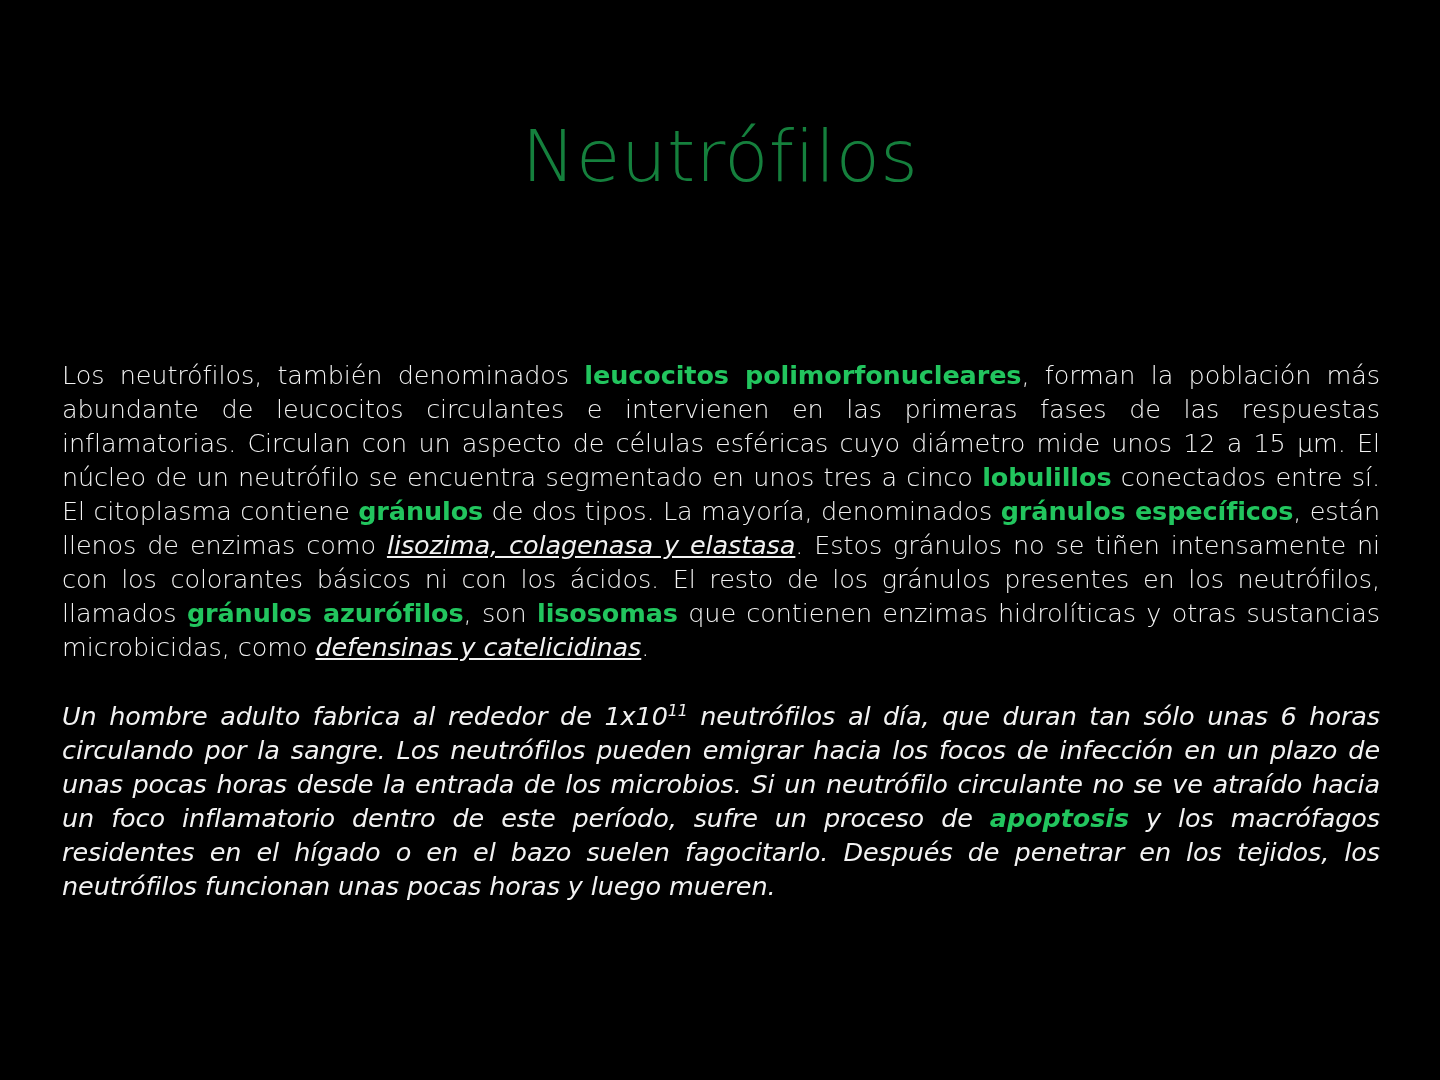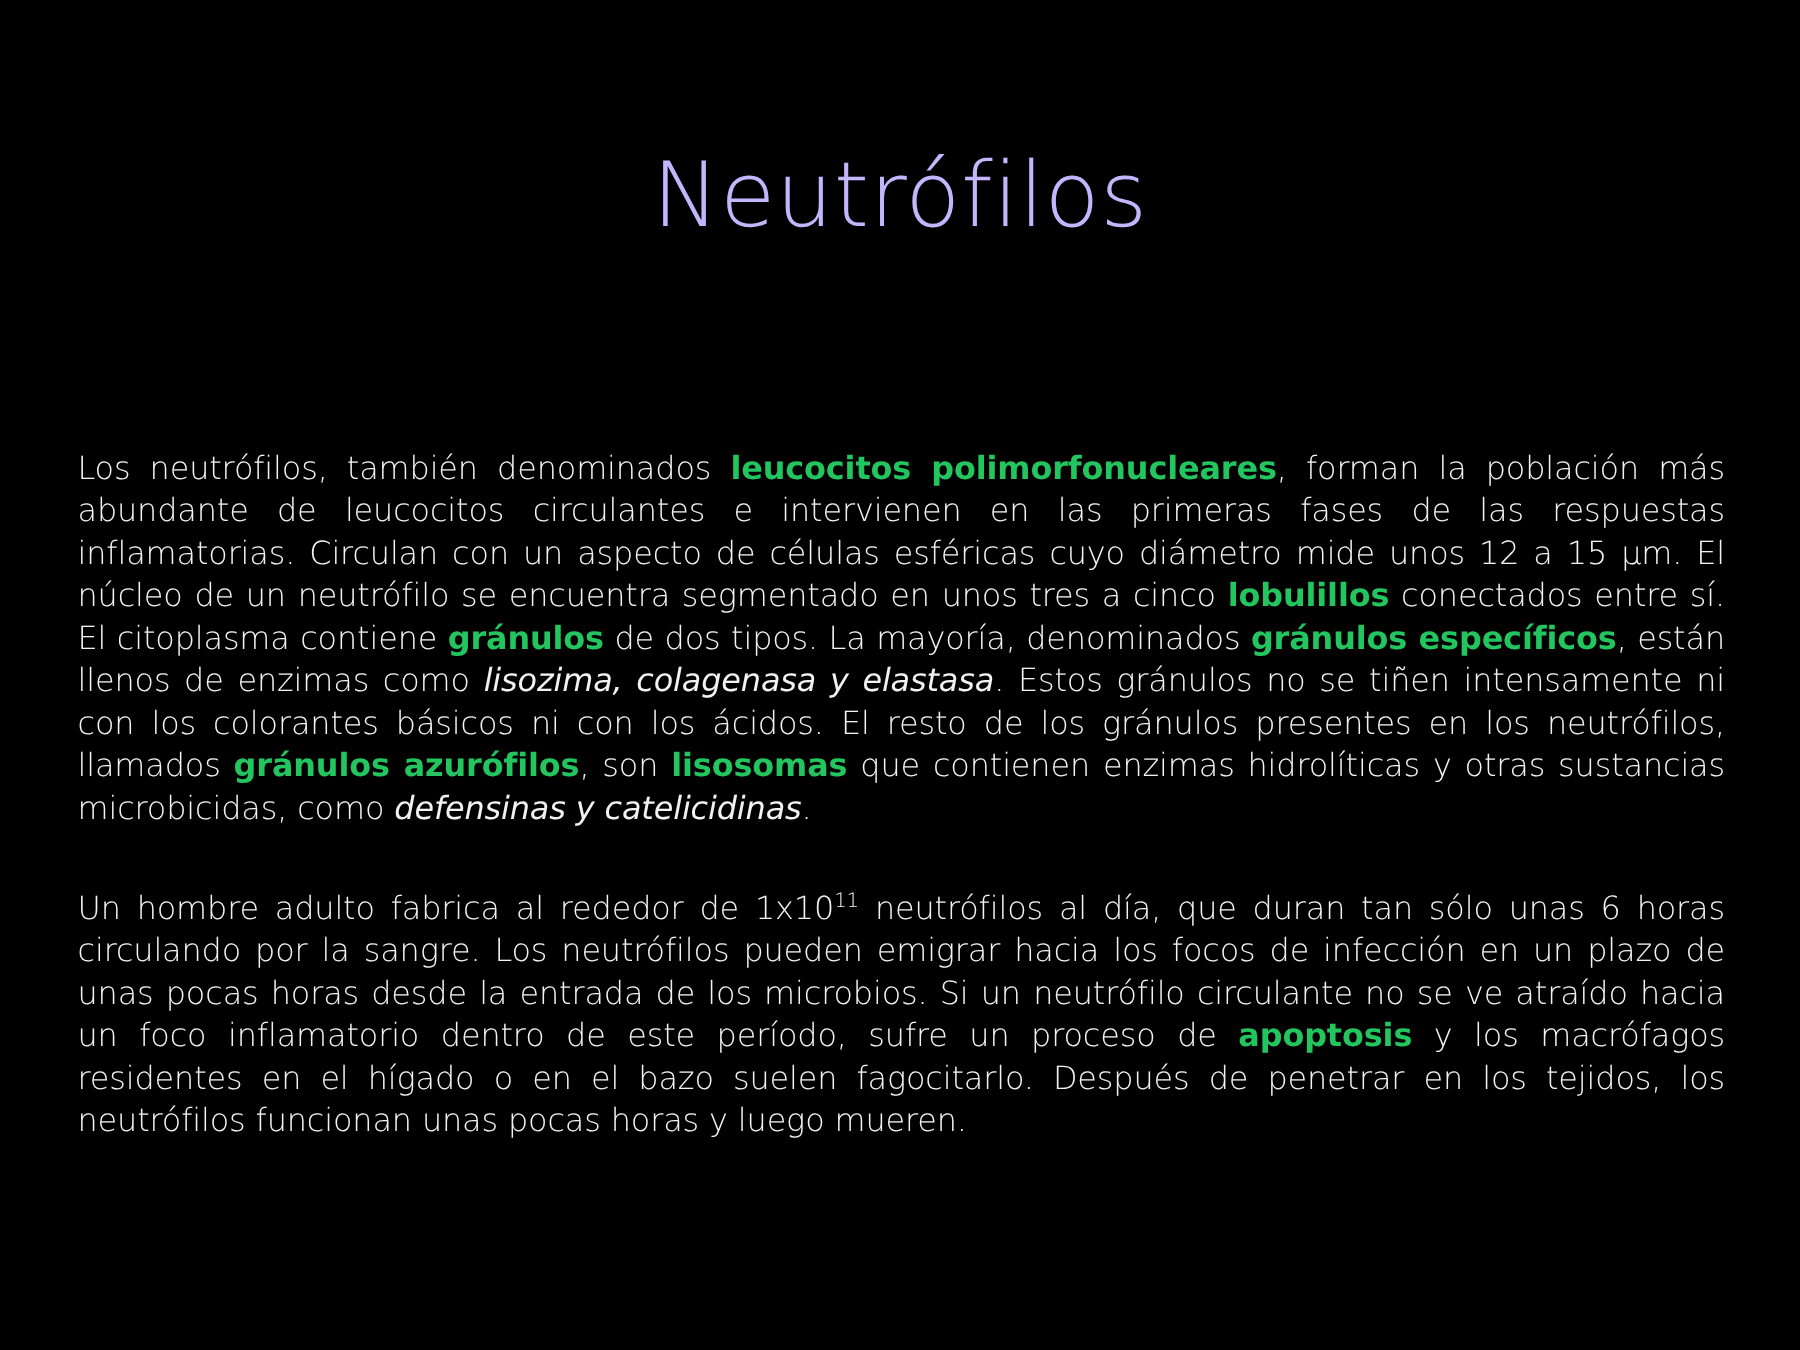--- a/index.html
+++ b/index.html
@@ -52,45 +52,47 @@
     font-size: 25.5px;
     font-weight: 300;
     line-height: 34px;
     text-align: justify;
     text-justify: inter-word;
     margin: 0;
     letter-spacing: -0.1px;
   }
 
   .para + .para {
-    margin-top: 46px;
+    margin-top: 35px;
+    font-style: italic;
   }
 
   .para b {
     font-weight: 700;
     color: #22c55e;
   }
 
   .para i {
     font-style: italic;
+    text-decoration: underline;
   }
 
   .para sup {
     font-size: 0.62em;
     vertical-align: super;
     line-height: 0;
   }
 </style>
 </head>
 <body style="background: rgb(0, 0, 0);">
 
 <div id="slide" style="background: rgb(0, 0, 0);">
 
   <div id="title-block">
-    <h1 id="slide-title" style="color: #c4b5fd;">Neutrófilos</h1>
+    <h1 id="slide-title" style="color: #15803d;">Neutrófilos</h1>
   </div>
 
   <div id="body-block">
     <p class="para" style="color: rgb(242, 242, 242);">Los neutrófilos, también denominados <b>leucocitos polimorfonucleares</b>, forman la población más abundante de leucocitos circulantes e intervienen en las primeras fases de las respuestas inflamatorias. Circulan con un aspecto de células esféricas cuyo diámetro mide unos 12 a 15 µm. El núcleo de un neutrófilo se encuentra segmentado en unos tres a cinco <b>lobulillos</b> conectados entre sí. El citoplasma contiene <b>gránulos</b> de dos tipos. La mayoría, denominados <b>gránulos específicos</b>, están llenos de enzimas como <i>lisozima, colagenasa y elastasa</i>. Estos gránulos no se tiñen intensamente ni con los colorantes básicos ni con los ácidos. El resto de los gránulos presentes en los neutrófilos, llamados <b>gránulos azurófilos</b>, son <b>lisosomas</b> que contienen enzimas hidrolíticas y otras sustancias microbicidas, como <i>defensinas y catelicidinas</i>.</p>
     <p class="para" style="color: rgb(242, 242, 242);">Un hombre adulto fabrica al rededor de 1x10<sup>11</sup> neutrófilos al día, que duran tan sólo unas 6 horas circulando por la sangre. Los neutrófilos pueden emigrar hacia los focos de infección en un plazo de unas pocas horas desde la entrada de los microbios. Si un neutrófilo circulante no se ve atraído hacia un foco inflamatorio dentro de este período, sufre un proceso de <b>apoptosis</b> y los macrófagos residentes en el hígado o en el bazo suelen fagocitarlo. Después de penetrar en los tejidos, los neutrófilos funcionan unas pocas horas y luego mueren.</p>
   </div>
 
 </div>
 
 </body></html>

